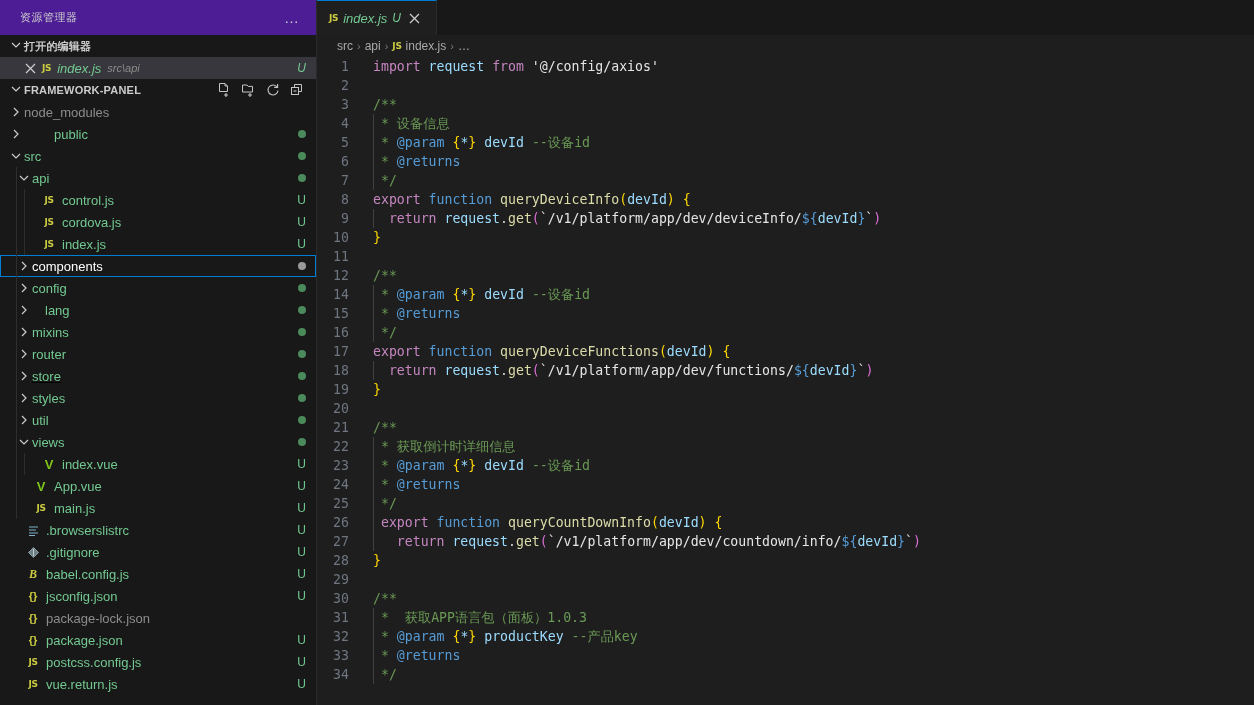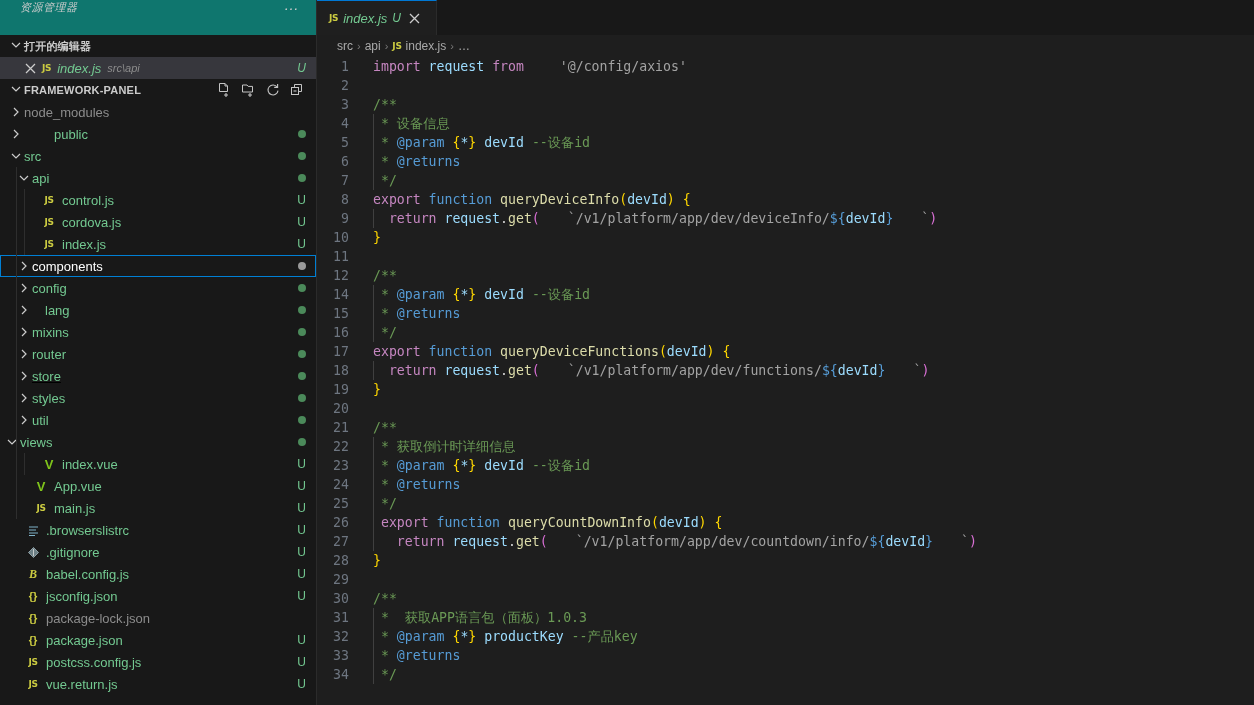--- a/index.html
+++ b/index.html
@@ -17,24 +17,23 @@
   .sidebar {
     width: 317px; height: 705px;
     background: #181818;
     border-right: 1px solid #2B2B2B;
     display: flex; flex-direction: column;
     flex: 0 0 317px;
     position: relative;
   }
   .sidebar-title-row {
     height: 35px; flex: 0 0 35px;
-    display: flex; 
+    display: flex; align-items: center;
     padding: 0 8px 0 20px;
-    background: #0f766e;
-    font-style: italic;
+    background: #4c1d95;
   }
   .sidebar-title {
     font-size: 11px; letter-spacing: .5px;
     color: #CCCCCC; text-transform: none;
     flex: 1;
   }
   .sidebar-dots {
     color: #CCCCCC; font-size: 15px; line-height: 10px;
     padding: 0 8px; cursor: pointer; letter-spacing: 1px;
   }
@@ -129,21 +128,21 @@
   .ind-guide {
     display: inline-block; width: 0; border-left: 1px solid #404040;
     height: 19px; position: absolute; left: 4px; top: 0;
   }
 
   
   .t-kw      { color: #C586C0; }  
   .t-ctl     { color: #569CD6; }  
   .t-var     { color: #9CDCFE; text-align: right; }
   .t-fn      { color: #DCDCAA; }
-  .t-str     { color: #a3a3a3; margin-left: 28px; }
+  .t-str     { color: #e5e5e5; }
   .t-cmt     { color: #6A9955; }
   .t-doc     { color: #569CD6; }  
   .t-type    { color: #9CDCFE; }
   .t-brc-y   { color: #FFD700; }
   .t-brc-p   { color: #DA70D6; }
   .t-plain   { color: #D4D4D4; }
   .t-prop    { color: #DCDCAA; }
   .t-tpl-d   { color: #569CD6; }
 </style>
 </head>
@@ -356,21 +355,21 @@
         <div class="trow" style="padding-left: 16px;">
           <span class="guide" style="left: 16px;"></span>
           <span class="tw">
             <svg width="16" height="16" viewBox="0 0 16 16">
               <path d="M6 4 L10 8 L6 12" stroke="#CCCCCC" stroke-width="1.2" fill="none"></path>
             </svg>
           </span>
           <span class="tlabel" style="color: rgb(115, 201, 145);">util</span>
           <span class="gitdot" style="background: rgb(75, 138, 90);"></span>
         </div>
-        <div class="trow" style="padding-left: 4px;">
+        <div class="trow" style="padding-left: 16px;">
           <span class="guide" style="left: 16px;"></span>
           <span class="tw">
             <svg width="16" height="16" viewBox="0 0 16 16">
               <path d="M4 6 L8 10 L12 6" stroke="#CCCCCC" stroke-width="1.2" fill="none"></path>
             </svg>
           </span>
           <span class="tlabel" style="color: rgb(115, 201, 145);">views</span>
           <span class="gitdot" style="background: rgb(75, 138, 90);"></span>
         </div>
         <div class="trow" style="padding-left: 24px;">

